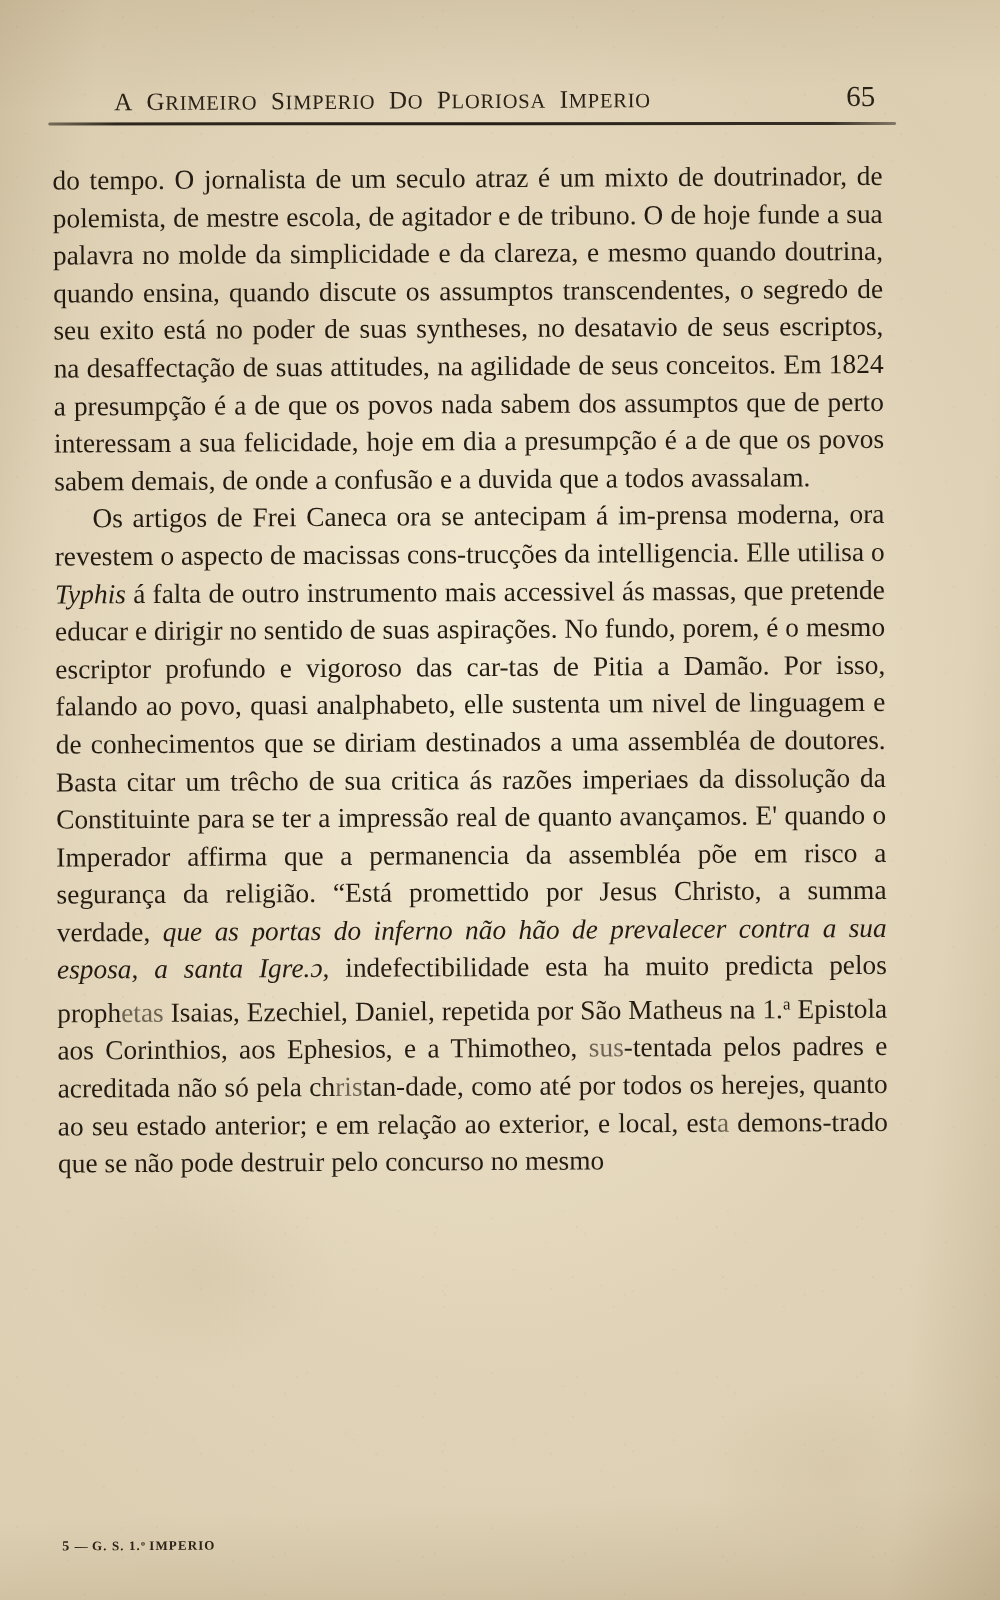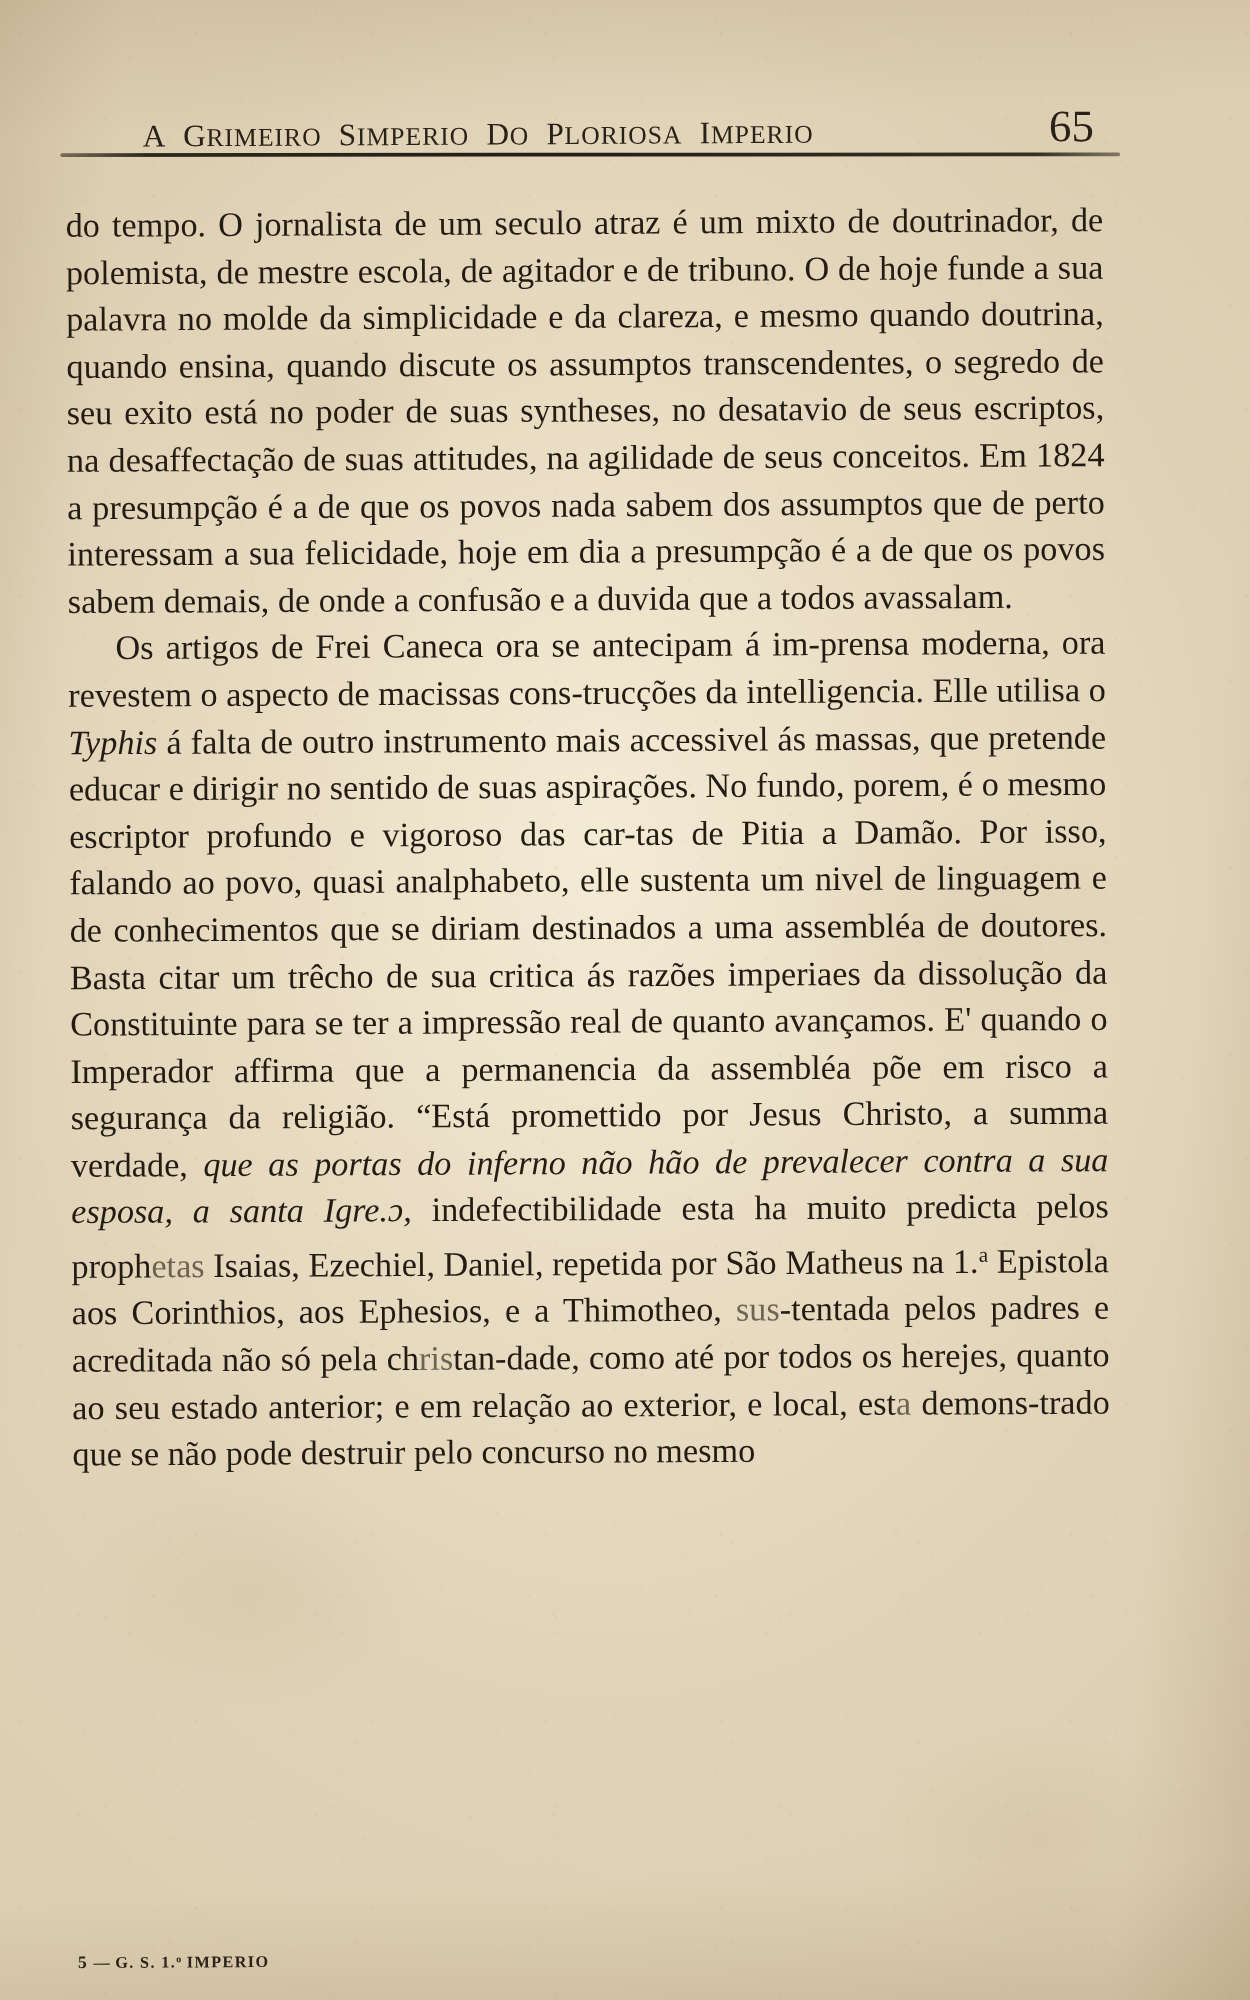--- a/index.html
+++ b/index.html
@@ -80,21 +80,21 @@
   .runhead {
     font-size: 25px;
     letter-spacing: 0.6px;
     color: #2a2117;
     white-space: nowrap;
   }
   .runhead .cap  { font-size: 25px; }
   .runhead .sc   { font-size: 20.5px; letter-spacing: 0.8px; }
 
   .folio {
-    font-size: 36px;
+    font-size: 29px;
     color: #2a2117;
     padding-right: 4px;
   }
 
   .rule {
     position: absolute;
     left: 52px;
     top: 120px;
     width: 848px;
     height: 3px;
@@ -139,21 +139,20 @@
   
   .signature {
     position: absolute;
     left: 58px;
     top: 1536px;
     font-size: 13px;
     font-weight: bold;
     letter-spacing: 1.1px;
     color: #2c2318;
     white-space: nowrap;
-    margin-top: 24px;
   }
   .signature .big { font-size: 14px; }
   .signature .dash { letter-spacing: 0; }
 </style>
 </head>
 <body>
 
 <div class="page">
 
   <div class="grain"></div>

